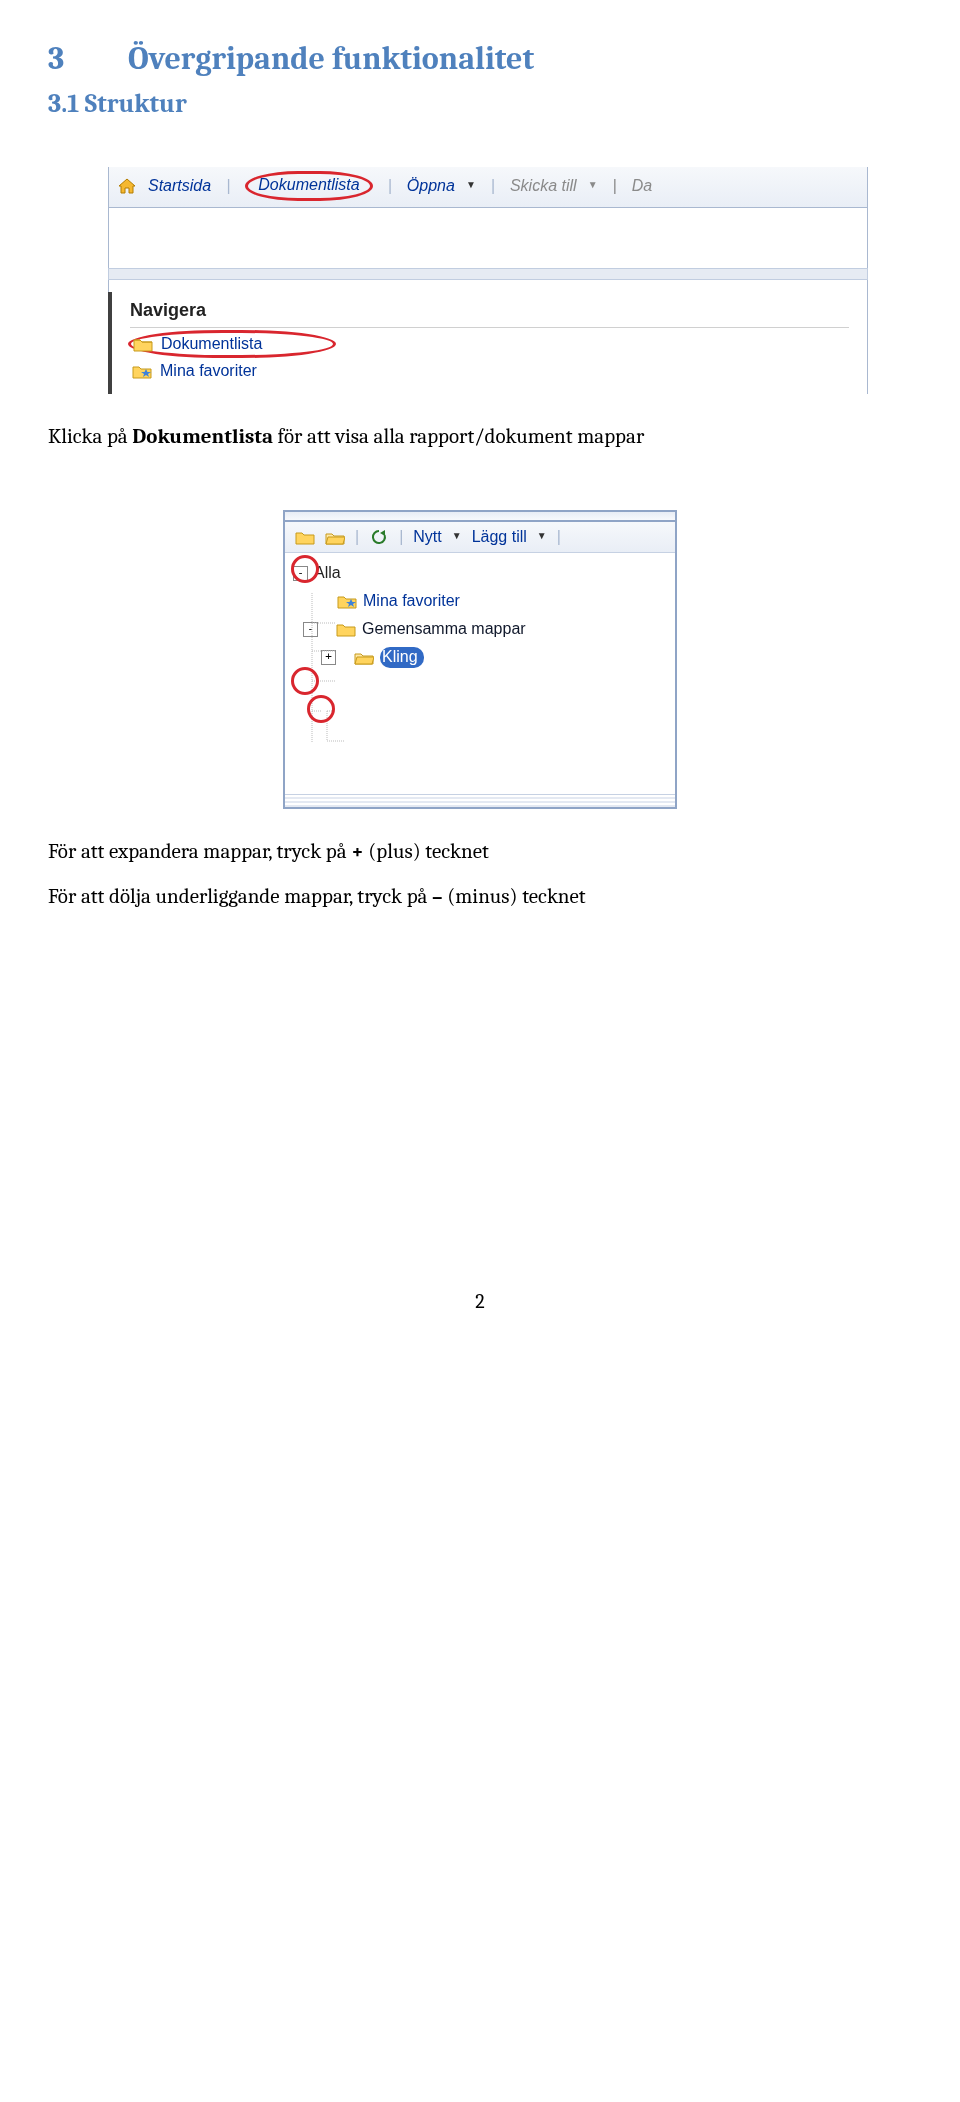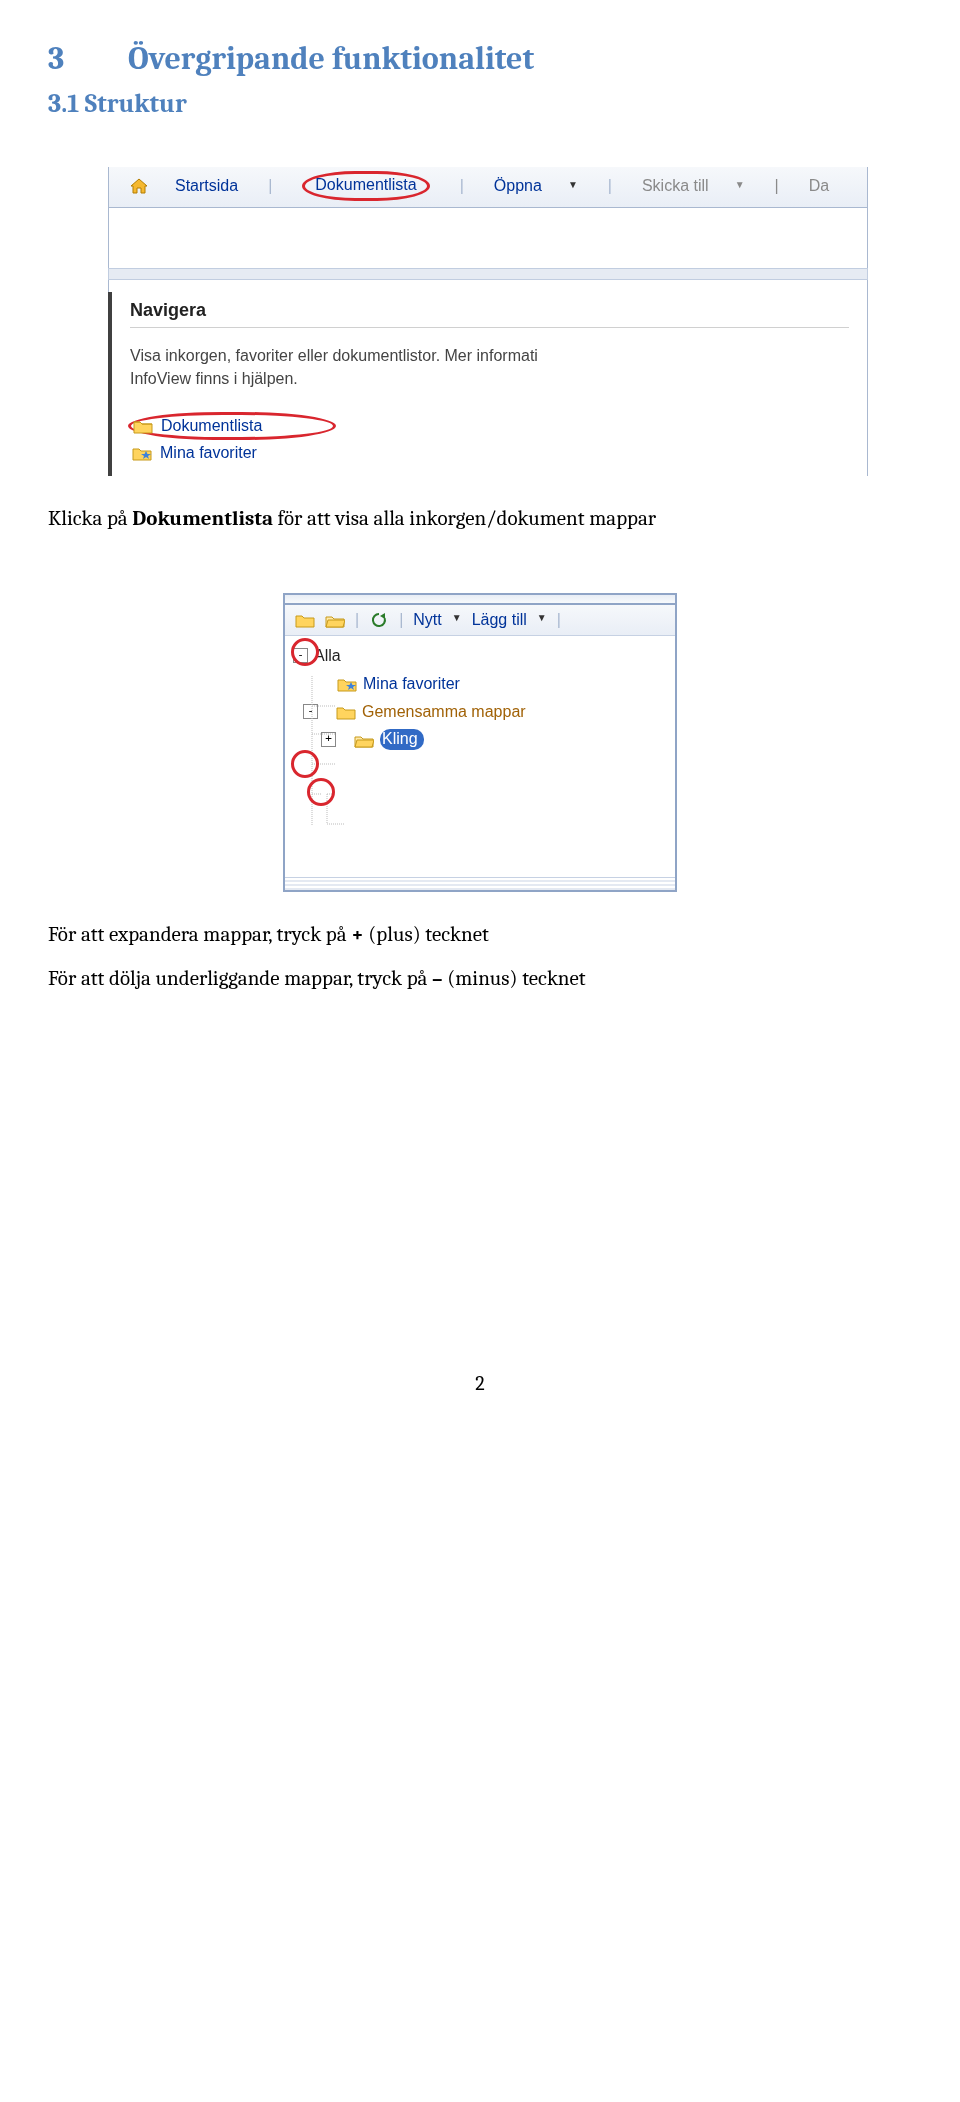--- a/index.html
+++ b/index.html
@@ -43,24 +43,25 @@
     margin-left: 60px;
     width: 760px;
     font-family: Verdana, Tahoma, Arial, sans-serif;
     font-size: 16px;
     color: #003399;
   }
   .shot1 .toolbar {
     background: linear-gradient(#f6f8fb, #e9eef6);
     border: 1px solid #a9b8d0;
     border-top: none;
-    padding: 4px 8px 6px 20px;
+    padding: 4px 8px 6px 8px;
     display: flex;
     align-items: center;
-    gap: 26px;
+    gap: 11px;
+    font-style: italic;
   }
   .shot1 .sep { color: #a9b8d0; padding: 0 4px; }
   .shot1 .tri { font-size: 10px; color: #333; display:inline-block; transform: translateY(-2px) }
   .shot1 .disabled { color: #8a8a8a; }
   .shot1 .circled {
     border: 3px solid #d9262e;
     border-radius: 50% / 60%;
     padding: 2px 10px 4px 10px;
   }
   .shot1 .spacer {
@@ -209,24 +210,20 @@
     <span class="disabled">Skicka till</span>
     <span class="tri disabled">▼</span>
     <span class="sep disabled">|</span>
     <span class="disabled">Da</span>
   </div>
   <div class="spacer"></div>
   <div class="divider"></div>
   <div class="space2"></div>
   <div class="panel">
     <div class="panel-title">Navigera</div>
-    <div class="panel-text">
-      <span>Visa inkorgen, favoriter eller dokumentlistor. Mer informati</span><br>
-      <span>InfoView finns i hjälpen.</span>
-    </div>
     <div class="nav-list">
       <div class="nav-item circled2">
         <span class="ico">
           <svg viewBox="0 0 20 18">
               <path d="M1 5h6l2 2h10v9H1z" fill="#ffd45e" stroke="#c79a1b"></path>
               <path d="M1 5h6l2 2h10" fill="none" stroke="#c79a1b"></path>
             </svg>
         </span>
         <span>Dokumentlista</span>
       </div>
@@ -237,21 +234,21 @@
               <polygon points="14,7 15.5,10 19,10 16,12 17,15 14,13 11,15 12,12 9,10 12.5,10" fill="#3e82d9"></polygon>
             </svg>
         </span>
         <span>Mina favoriter</span>
       </div>
     </div>
   </div>
 </div>
 
 <p class="body">
-  <span>Klicka på </span><b>Dokumentlista</b><span> för att visa alla inkorgen/dokument mappar</span>
+  <span>Klicka på </span><b>Dokumentlista</b><span> för att visa alla rapport/dokument mappar</span>
 </p>
 
 <div class="shot2">
   <div class="tabstrip"></div>
   <div class="toolbar2">
     <span class="ico">
       <svg viewBox="0 0 20 18">
           <path d="M1 5h6l2 2h10v9H1z" fill="#ffd45e" stroke="#c79a1b"></path>
         </svg>
     </span>
@@ -298,21 +295,21 @@
       <span style="color:#003399">Mina favoriter</span>
     </div>
     <div class="row" style="padding-left:10px;">
       <span class="pm">-</span>
       <span style="width:6px"></span>
       <span class="ico">
         <svg viewBox="0 0 20 18">
             <path d="M1 5h6l2 2h10v9H1z" fill="#ffd45e" stroke="#c79a1b"></path>
           </svg>
       </span>
-      <span style="color:#a16207">Gemensamma mappar</span>
+      <span style="color:#0f172a">Gemensamma mappar</span>
     </div>
     <div class="row indent1b">
       <span class="pm">+</span>
       <span style="width:6px"></span>
       <span class="ico">
         <svg viewBox="0 0 20 18">
             <path d="M1 6h6l2 2h10v8H1z" fill="#ffe9a8" stroke="#c79a1b"></path>
             <path d="M3 9h17l-2 7H1z" fill="#ffd45e" stroke="#c79a1b"></path>
           </svg>
       </span>

